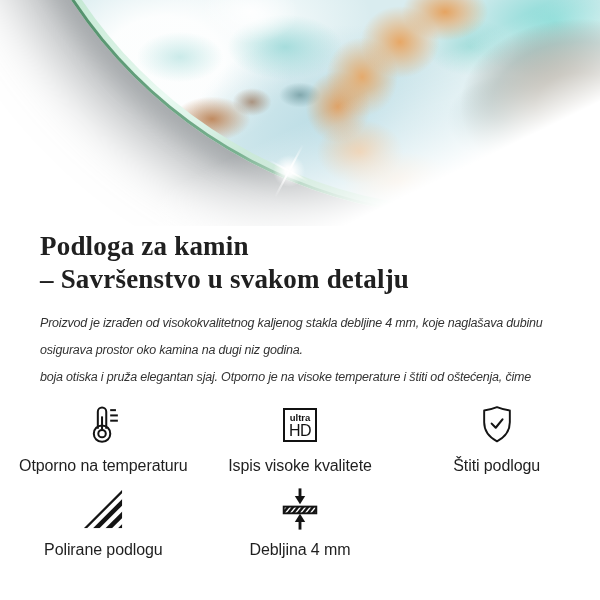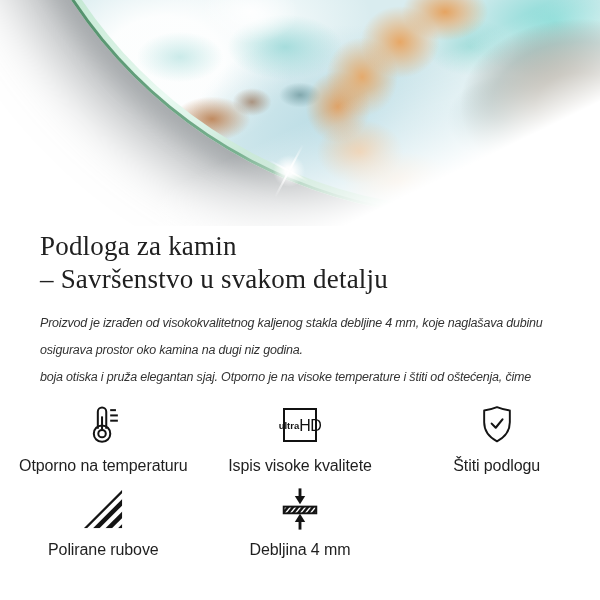--- a/index.html
+++ b/index.html
@@ -63,38 +63,38 @@
   .sparkle::after  { transform: rotate(118deg); height: 44px; top: 8px; }
 
   
   .title {
     margin: 4px 0 0 40px;
     font-family: "Liberation Serif", serif;
     font-weight: 400;
     font-size: 27px; line-height: 33px;
     color: #202020; letter-spacing: .2px;
   }
-  .title span { display: block; }
+  .title span { display: block; font-weight: bold; }
   .desc { margin: 14px 0 0 40px; }
   .desc span {
     display: block; white-space: nowrap;
     font-size: 12.5px; line-height: 27px; letter-spacing: -0.2px; color: #333; font-style: italic;
   }
 
   
   .features {
     margin: 10px 0 0 5px; width: 590px;
     display: grid; grid-template-columns: repeat(3, 1fr); row-gap: 10px;
   }
   .feat { display: flex; flex-direction: column; align-items: center; }
   .ficon { height: 48px; display: flex; align-items: center; justify-content: center; }
   .flabel { margin-top: 8px; font-size: 16px; color: #1f1f1f; letter-spacing: -0.1px; }
   .uhd {
     width: 34px; height: 34px; border: 2.6px solid #111;
-    display: flex; align-items: center; justify-content: center;
+    display: flex; flex-direction: column; align-items: center; justify-content: center;
     color: #111;
   }
   .uhd-t { font-size: 9.5px; font-weight: bold; line-height: 10px; margin-top: 1px; }
   .uhd-b { font-size: 16px; font-weight: normal; line-height: 15px; letter-spacing: -0.5px; }
 </style>
 </head>
 <body>
 
 <div class="page">
 
@@ -166,21 +166,21 @@
             </defs>
           <g clip-path="url(#tri)" stroke="#141414" stroke-width="5">
             <line x1="3" y1="45" x2="45" y2="3"></line>
             <line x1="9.8" y1="51.8" x2="51.8" y2="9.8"></line>
             <line x1="16.6" y1="58.6" x2="58.6" y2="16.6"></line>
             <line x1="23.4" y1="65.4" x2="65.4" y2="23.4"></line>
             <line x1="30.2" y1="72.2" x2="72.2" y2="30.2"></line>
           </g>
         </svg>
       </div>
-      <div class="flabel">Polirane rubove</div>
+      <div class="flabel">Polirane podlogu</div>
     </div>
 
     <div class="feat">
       <div class="ficon">
         <svg viewBox="0 0 48 48" width="46" height="46">
           <defs>
               <clipPath id="bar">
                 <rect x="7" y="21.5" width="34" height="7"></rect>
               </clipPath>
             </defs>

